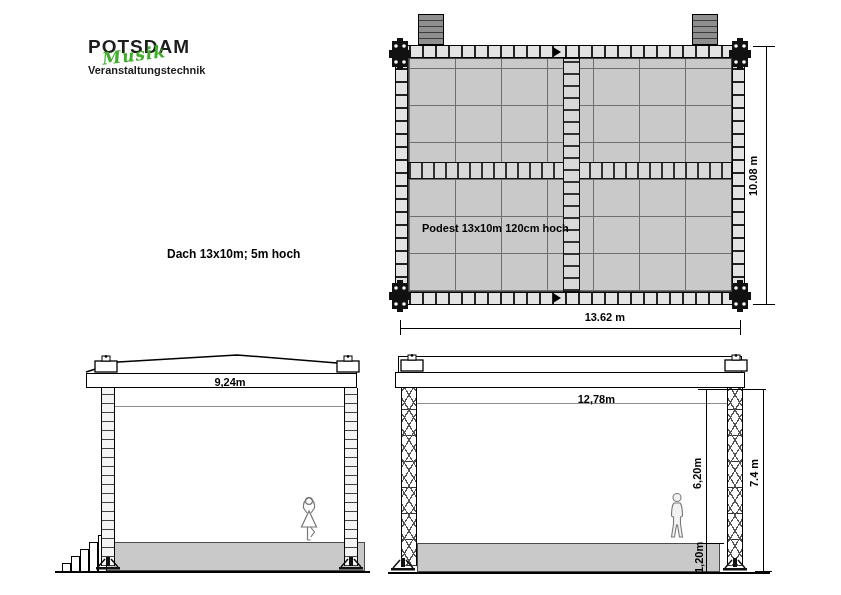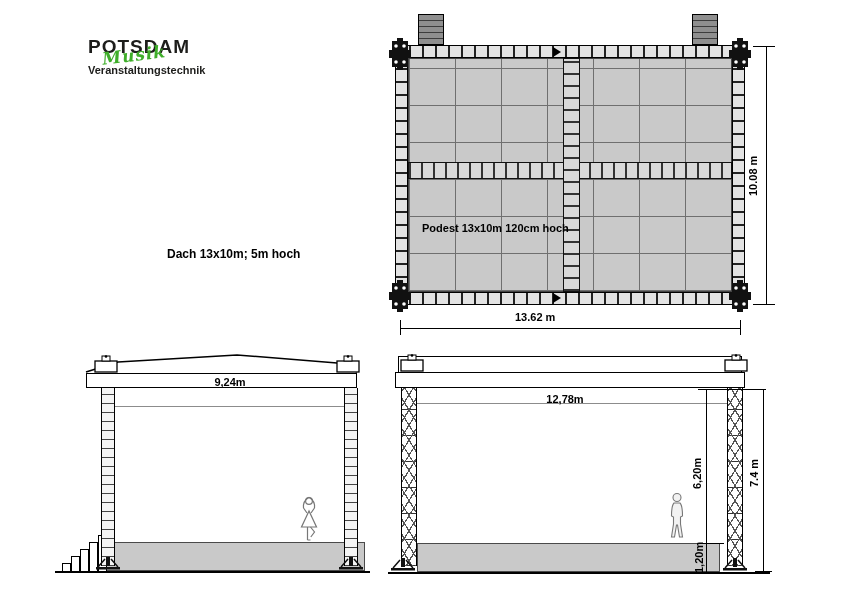--- a/index.html
+++ b/index.html
@@ -128,21 +128,21 @@
   </div>
 
   <div class="abs vline" style="left:766px; top:47px; height:258px;"></div>
   <div class="abs hline" style="left:753px; top:46px; width:22px;"></div>
   <div class="abs hline" style="left:753px; top:304px; width:22px;"></div>
   <div class="abs dim-label vlabel" style="left:747px; top:146px; height:60px;">10.08 m</div>
 
   <div class="abs hline" style="left:400px; top:328px; width:341px;"></div>
   <div class="abs vline" style="left:400px; top:320px; height:15px;"></div>
   <div class="abs vline" style="left:740px; top:320px; height:15px;"></div>
-  <div class="abs dim-label" style="left:515px; top:311px; width:110px; text-align:left;">13.62 m</div>
+  <div class="abs dim-label" style="left:515px; top:311px; width:110px; text-align:right;">13.62 m</div>
 
   <div class="side-elev">
     <svg class="abs" style="left:22px; top:3px;" width="280" height="24">
       <polyline points="4,21 36,11 155,4 255,12 275,21" fill="none" stroke="#000" stroke-width="1.5"></polyline>
     </svg>
     <svg class="abs" style="left:34px; top:7px;" width="24" height="18">
         <rect x="1" y="6" width="22" height="11" fill="#fff" stroke="#000" stroke-width="1.3"></rect>
         <rect x="8" y="1" width="8" height="5" fill="#fff" stroke="#000"></rect>
         <circle cx="12" cy="1.5" r="1.3" fill="#000"></circle>
       </svg>
@@ -217,21 +217,21 @@
         <rect x="2" y="10" width="24" height="2.5" fill="#111"></rect>
         <path d="M4,10 L11,2 M24,10 L17,2" stroke="#111" stroke-width="1.5"></path>
       </svg>
     <svg class="abs" style="left:328px; top:208px;" width="28" height="14">
         <rect x="12" y="0" width="4" height="9" fill="#111"></rect>
         <rect x="2" y="10" width="24" height="2.5" fill="#111"></rect>
         <path d="M4,10 L11,2 M24,10 L17,2" stroke="#111" stroke-width="1.5"></path>
       </svg>
 
     <div class="abs hline-gray" style="left:24px; top:53px; width:310px;"></div>
-    <div class="abs dim-label" style="left:122px; top:43px; width:100px; text-align:center;">12,78m</div>
+    <div class="abs dim-label" style="left:122px; top:43px; width:100px; text-align:right;">12,78m</div>
 
     <svg class="abs" style="left:273px; top:142px;" width="22" height="51">
       <g fill="#f2f2f2" stroke="#777" stroke-width="1.1">
         <circle cx="11" cy="5.5" r="4"></circle>
         <path d="M8,11 C6,13 5.5,17 5.5,24 L7.5,25 L7.5,32 L5.5,45 L8.5,45 L10.5,33 L11.5,33 L13.5,45 L16.5,45 L14.5,32 L14.5,25 L16.5,24 C16.5,17 16,13 14,11 Z"></path>
       </g>
     </svg>
 
     <div class="abs hline" style="left:305px; top:39px; width:68px;"></div>
     <div class="abs vline" style="left:313px; top:39px; height:154px;"></div>

